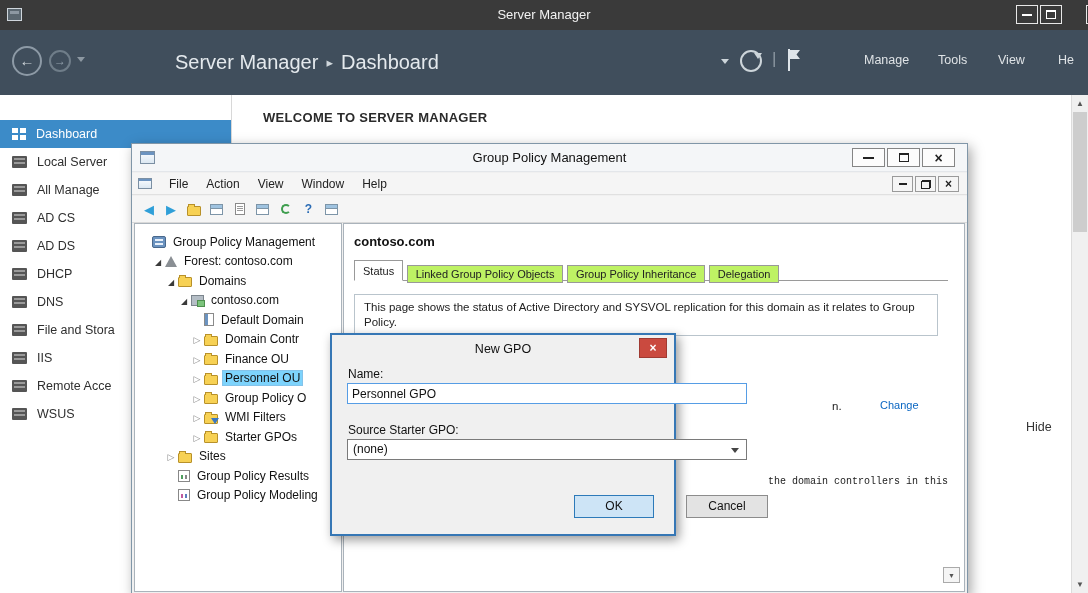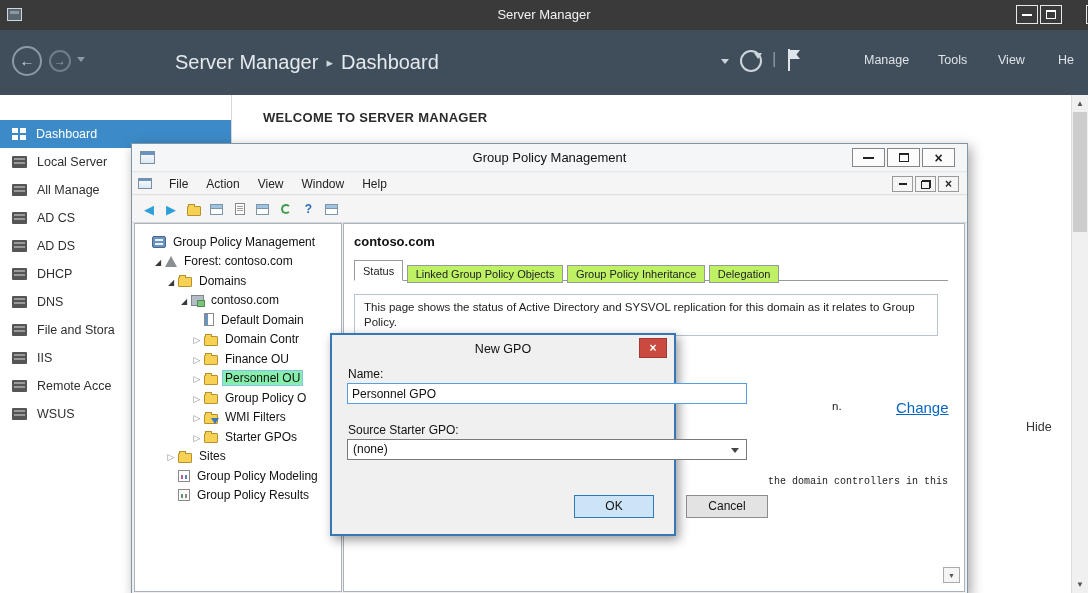--- a/index.html
+++ b/index.html
@@ -96,30 +96,30 @@
   .i-fold::before { content:""; position:absolute; top:-3px; left:0; width:5px; height:2px; background:#f7d154; border:1px solid #b8912a; border-bottom:0; }
   .i-fold.wmi::after { content:""; position:absolute; right:-2px; bottom:-1px; width:0; height:0; border-left:4px solid transparent; border-right:4px solid transparent; border-top:6px solid #3a78c2; }
   .i-dom { width:13px; height:11px; background:#b5bec6; border:1px solid #7c858d; position:relative; }
   .i-dom::after { content:""; position:absolute; right:-2px; bottom:-2px; width:6px; height:5px; background:#7cc47c; border:1px solid #4e8f4e; }
   .i-gpo { width:10px; height:13px; background:#fff; border:1px solid #8a8a8a; position:relative; }
   .i-gpo::before { content:""; position:absolute; left:0; top:0; bottom:0; width:3px; background:#6b93c0; }
   .i-chart { width:12px; height:12px; background:#fff; border:1px solid #888; position:relative; }
   .i-chart::after { content:""; position:absolute; left:2px; bottom:2px; width:2px; height:4px; background:#c05a9e; box-shadow:4px 0 0 #5a7fc0; }
   .i-chart.res::after { background:#4fa05f; box-shadow:4px 0 0 #888; }
   .tlabel { padding:1px 3px; }
-  .tlabel.sel { background:#86efac; border:1px solid #84c3ea; padding:0 2px; }
+  .tlabel.sel { background:#7dd3fc; border:1px solid #84c3ea; padding:0 2px; }
 
   .content-panel { position:absolute; left:211px; top:79px; right:2px; bottom:2px; background:#fff; border:1px solid #aab3bb; overflow:hidden; }
   .cp-header { position:absolute; left:10px; top:10px; font-size:13px; font-weight:bold; color:#111; }
   .tabs { position:absolute; left:10px; right:16px; top:36px; height:21px; border-bottom:1px solid #9a9a9a; }
   .tab { display:inline-block; position:relative; top:3px; height:18px; line-height:17px; padding:0 8px; font-size:11px; color:#222; background:#bef264; border:1px solid #999; margin-right:-1px; }
   .tab.active { top:0; height:21px; line-height:20px; background:#fff; border-bottom:1px solid #fff; z-index:2; }
   .infobox { position:absolute; left:10px; top:70px; width:584px; min-height:40px; border:1px solid #b9c4cc; padding:5px 9px; font-size:11.5px; line-height:15px; color:#222; }
   .frag-left { position:absolute; left:488px; top:176px; font-size:11.5px; color:#222; }
-  .change-link { position:absolute; left:552px; top:175px; font-size:15px; color:#0a66c2; text-decoration:underline; }
+  .change-link { position:absolute; left:536px; top:175px; font-size:11px; color:#0a66c2; }
   .frag-bottom { position:absolute; left:424px; top:252px; font-size:10px; color:#222;font-family:Liberation Mono, monospace; }
   .cp-scroll { position:absolute; right:4px; bottom:8px; width:17px; height:16px; border:1px solid #aaa; background:#f5f5f5; text-align:center; font-size:7px; line-height:15px; color:#555; }
 
   
   .dlg { position:absolute; left:330px; top:333px; width:346px; height:203px; background:#f0f0f0; border:2px solid #3677b5; box-shadow:3px 4px 10px rgba(0,0,0,.4); z-index:30; }
   .dlg-title { height:28px; line-height:28px; text-align:center; font-size:12.5px; color:#111; }
   .dlg-close { position:absolute; top:3px; right:7px; width:28px; height:20px; background:#ca4a3f; border:1px solid #a03a32; color:#fff; font-size:12px; font-weight:bold; line-height:18px; text-align:center; }
   .dlg-label { position:absolute; left:16px; font-size:12px; color:#111; }
   .lbl-name { top:32px; } .lbl-src { top:88px;text-align:right; }
   .dlg-input { position:absolute; left:15px; top:48px; width:400px; height:21px; border:1px solid #569de5; font-size:12px; font-family:"Liberation Sans",sans-serif; padding:0 4px; background:#fff; color:#111; }
@@ -340,27 +340,27 @@
         <span class="ti i-fold"></span>
         <span class="tlabel">Starter GPOs</span>
       </div>
     <div class="trow lvl2">
         <span class="exp closed"></span>
         <span class="ti i-fold"></span>
         <span class="tlabel">Sites</span>
       </div>
     <div class="trow lvl2">
         <span class="exp"></span>
+        <span class="ti i-chart res"></span>
+        <span class="tlabel">Group Policy Results</span>
+      </div>
+    <div class="trow lvl2">
+        <span class="exp"></span>
         <span class="ti i-chart"></span>
         <span class="tlabel">Group Policy Modeling</span>
-      </div>
-    <div class="trow lvl2">
-        <span class="exp"></span>
-        <span class="ti i-chart res"></span>
-        <span class="tlabel">Group Policy Results</span>
       </div>
   </div>
 
   <div class="content-panel">
     <div class="cp-header">contoso.com</div>
     <div class="tabs">
       <span class="tab active">Status</span>
       <span class="tab">Linked Group Policy Objects</span>
       <span class="tab">Group Policy Inheritance</span>
       <span class="tab">Delegation</span>

